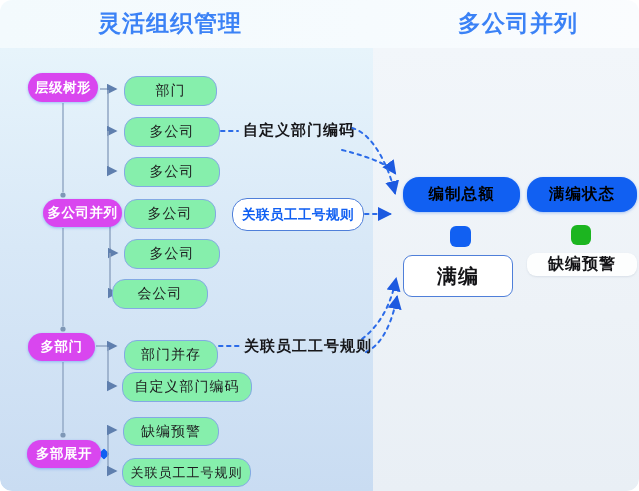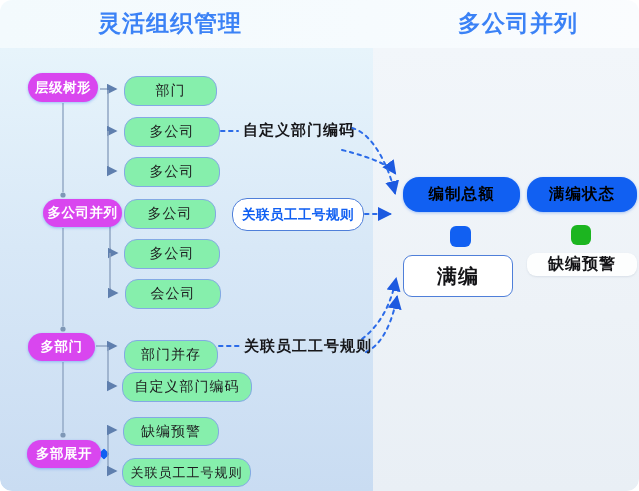--- a/index.html
+++ b/index.html
@@ -99,21 +99,21 @@
   <div class="pill" style="left:28px;top:73px;width:70px;height:29px;">层级树形</div>
   <div class="pill" style="left:27px;top:199px;width:79px;height:28px;margin-left:16px;">多公司并列</div>
   <div class="pill" style="left:27px;top:440px;width:74px;height:28px;">多部展开</div>
   <div class="pill" style="left:28px;top:333px;width:67px;height:28px;">多部门</div>
 
   <div class="node" style="left:124px;top:76px;width:91px;height:28px;">部门</div>
   <div class="node" style="left:124px;top:117px;width:94px;height:28px;">多公司</div>
   <div class="node" style="left:124px;top:157px;width:94px;height:28px;">多公司</div>
   <div class="node" style="left:124px;top:199px;width:90px;height:28px;">多公司</div>
   <div class="node" style="left:124px;top:239px;width:94px;height:28px;">多公司</div>
-  <div class="node" style="left:125px;top:279px;width:94px;height:28px;">会公司</div>
+  <div class="node" style="left:112px;top:279px;width:94px;height:28px;">会公司</div>
   <div class="node" style="left:124px;top:332px;width:92px;height:28px;margin-top:8px;">部门并存</div>
   <div class="node" style="left:122px;top:372px;width:128px;height:28px;">自定义部门编码</div>
   <div class="node" style="left:123px;top:417px;width:94px;height:27px;">缺编预警</div>
   <div class="node" style="left:122px;top:458px;width:127px;height:27px;font-size:13px;">关联员工工号规则</div>
 
   <div class="ann" style="left:243px;top:121px;">自定义部门编码</div>
   <div class="ann-box" style="left:232px;top:198px;width:130px;height:31px;">关联员工工号规则</div>
   <div class="ann" style="left:244px;top:337px;">关联员工工号规则</div>
 
   <div class="bluebox" style="left:403px;top:177px;width:117px;height:35px;">编制总额</div>

